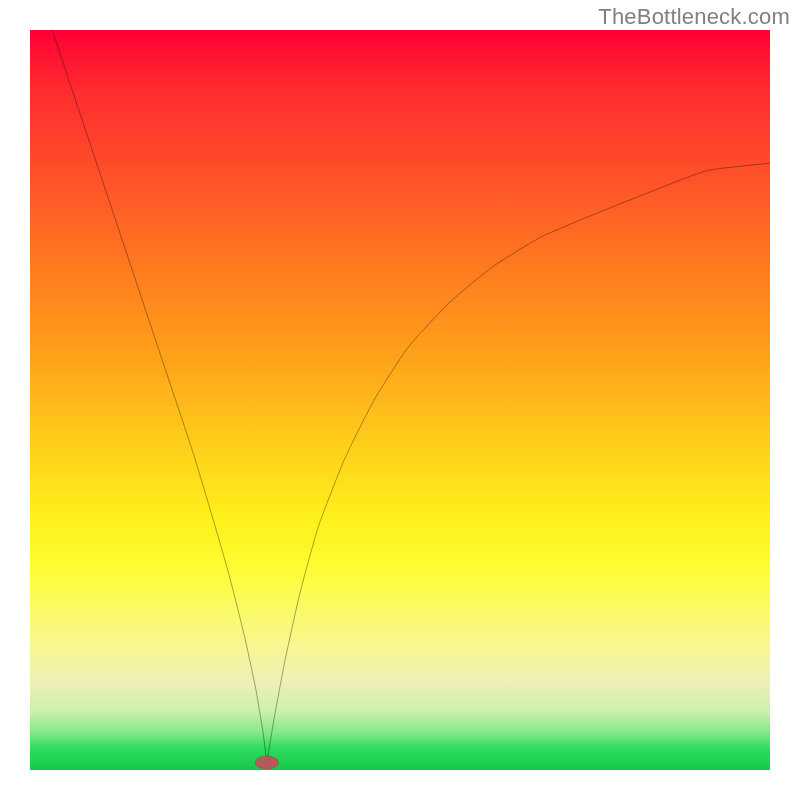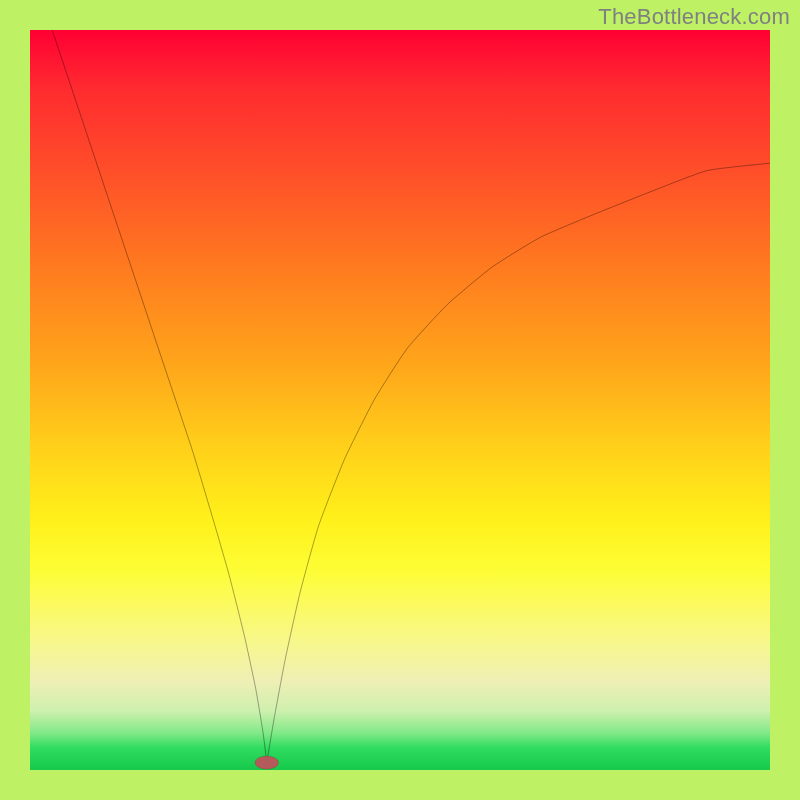--- a/index.html
+++ b/index.html
@@ -8,21 +8,21 @@
     width: 800px;
     height: 800px;
     background: #000000;
     overflow: hidden;
     font-family: Arial, Helvetica, sans-serif;
   }
   .frame {
     position: absolute;
     width: 800px;
     height: 800px;
-    background: #bef264;
+    background: #ffffff;
     box-sizing: border-box;
   }
   .plot-area {
     position: absolute;
     left: 30px;
     top: 30px;
     width: 740px;
     height: 740px;
     
     background: linear-gradient(

